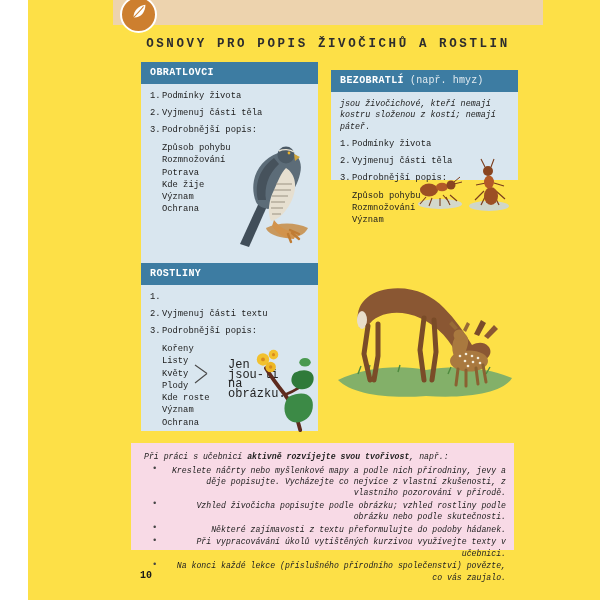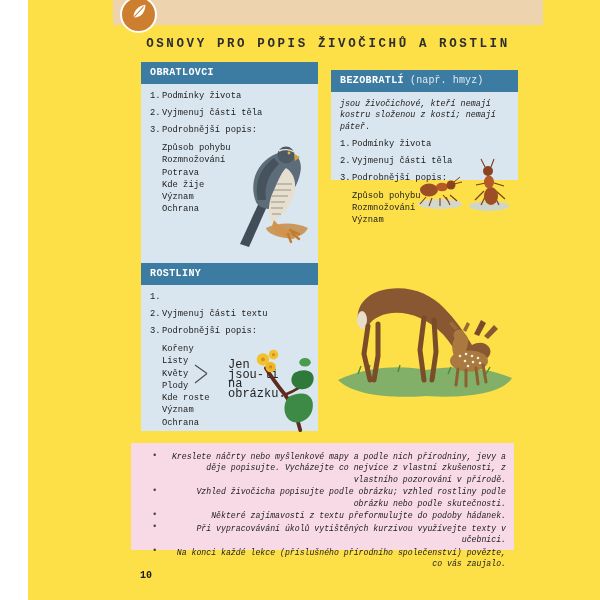--- a/index.html
+++ b/index.html
@@ -226,20 +226,23 @@
         <circle cx="150" cy="96" r="1.3"></circle>
           <circle cx="137" cy="99" r="1.3"></circle>
           <circle cx="145" cy="100" r="1.3"></circle>
         <circle cx="152" cy="101" r="1.3"></circle>
           <circle cx="140" cy="104" r="1.3"></circle>
       </g>
     </svg>
   </div>
 
   <div class="tips">
+    <div class="tips-intro">
+      <span>Při práci s učebnicí </span><b>aktivně rozvíjejte svou tvořivost</b><span>, např.:</span>
+    </div>
     <ul>
       <li>Kreslete náčrty nebo myšlenkové mapy a podle nich přírodniny, jevy a děje popisujte. Vycházejte co nejvíce z vlastní zkušenosti, z vlastního pozorování v přírodě.</li>
       <li>Vzhled živočicha popisujte podle obrázku; vzhled rostliny podle obrázku nebo podle skutečnosti.</li>
       <li>Některé zajímavosti z textu přeformulujte do podoby hádanek.</li>
       <li>Při vypracovávání úkolů vytištěných kurzivou využívejte texty v učebnici.</li>
       <li>Na konci každé lekce (příslušného přírodního společenství) povězte, co vás zaujalo.</li>
     </ul>
   </div>
 
   <div class="pagenum">10</div>

